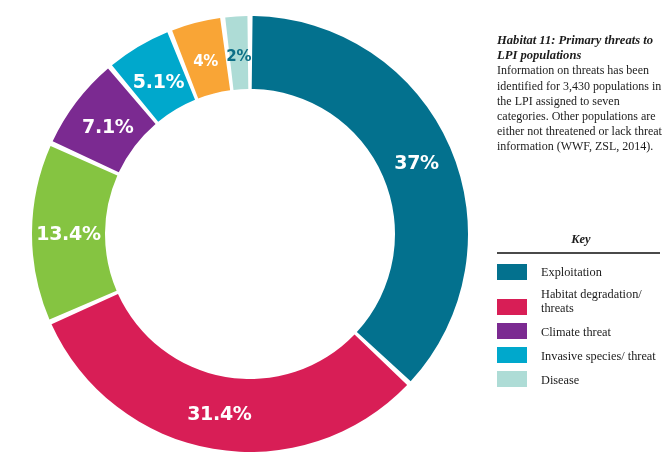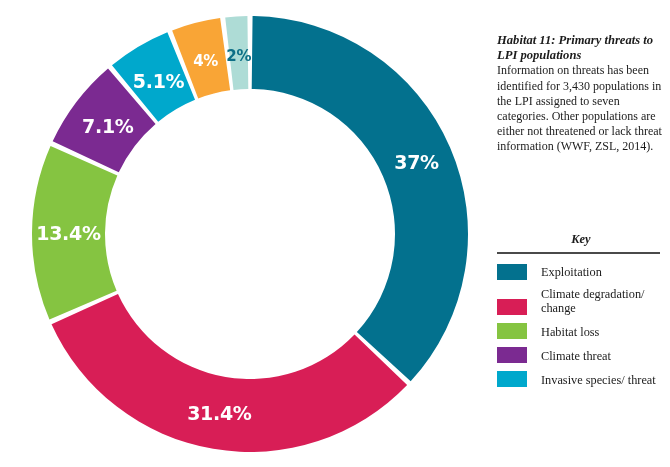--- a/index.html
+++ b/index.html
@@ -155,31 +155,31 @@
     <div id="key-block">
       <p id="key-title">Key</p>
       <div id="key-rule"></div>
       <div id="legend-items">
           <div class="legend-row">
             <span class="legend-swatch" style="background: rgb(3, 113, 142);"></span>
             <span class="legend-label">Exploitation</span>
           </div>
           <div class="legend-row">
             <span class="legend-swatch" style="background: rgb(216, 30, 86);"></span>
-            <span class="legend-label">Climate degradation/ change</span>
-          </div>
-          <div class="legend-row">
-            <span class="legend-swatch" style="background: rgb(133, 196, 65);"></span>
-            <span class="legend-label">Habitat loss</span>
+            <span class="legend-label">Habitat degradation/ threats</span>
           </div>
           <div class="legend-row">
             <span class="legend-swatch" style="background: rgb(123, 42, 145);"></span>
             <span class="legend-label">Climate threat</span>
           </div>
           <div class="legend-row">
             <span class="legend-swatch" style="background: rgb(0, 168, 204);"></span>
             <span class="legend-label">Invasive species/ threat</span>
           </div>
+          <div class="legend-row">
+            <span class="legend-swatch" style="background: rgb(174, 220, 214);"></span>
+            <span class="legend-label">Disease</span>
+          </div>
         </div>
     </div>
 
   </div>
 </div>
 
 </body></html>

